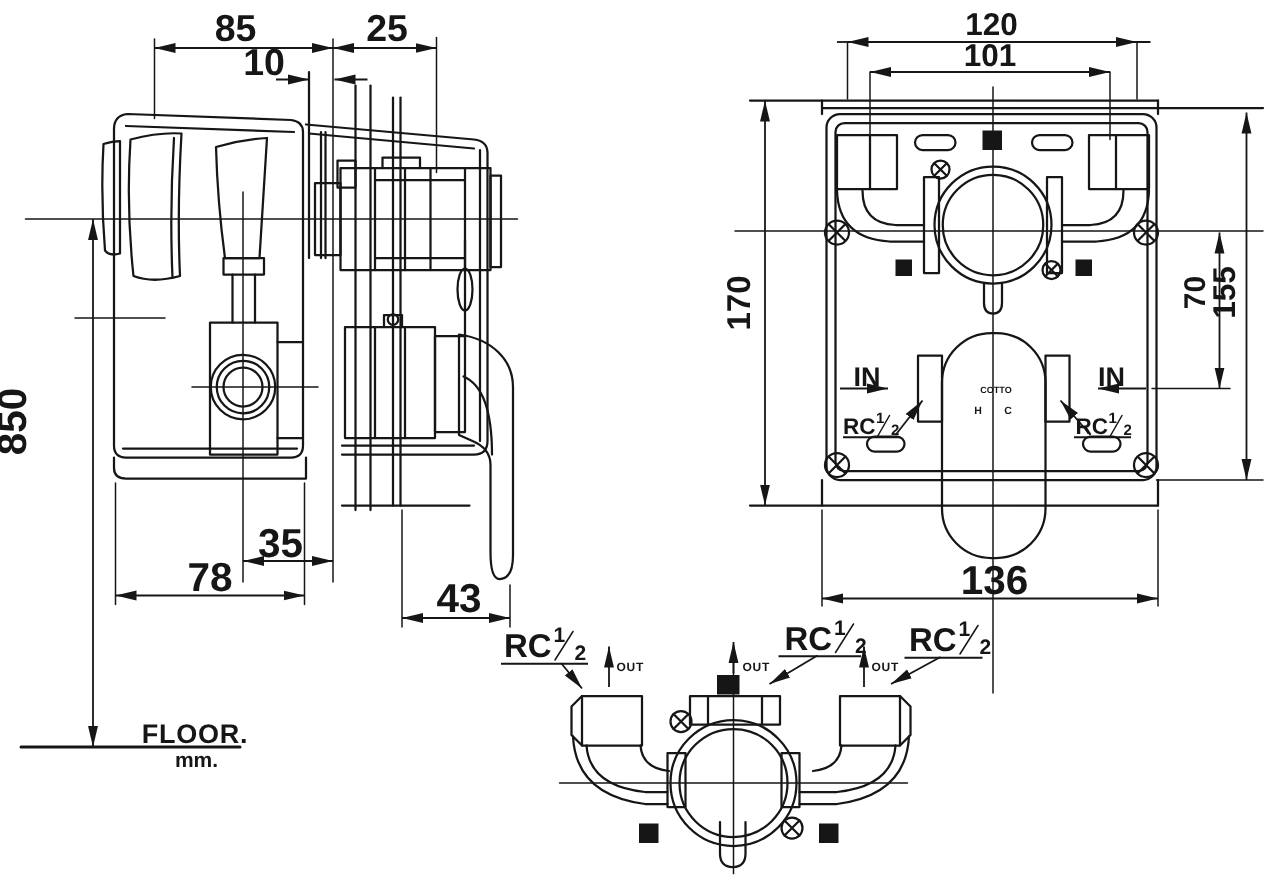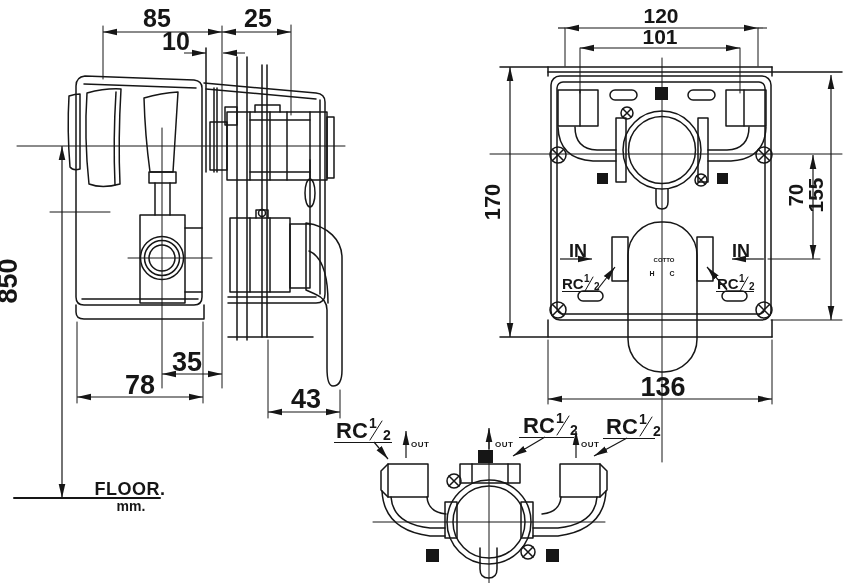--- a/index.html
+++ b/index.html
@@ -1,16 +1,16 @@
 <!DOCTYPE html>
 <html><head>
 <meta charset="utf-8">
 <style>
   html,body{margin:0;padding:0;background:#ffffff;}
-  .stage{position:relative;width:847px;height:583px;background:#ffffff;overflow:hidden;border-radius:20px;}
+  .stage{position:relative;width:847px;height:583px;background:#ffffff;overflow:hidden;}
   svg{display:block;}
   
   .p{fill:none;stroke:#161616;stroke-width:1.5;stroke-linejoin:round;stroke-linecap:round;}
   .p2{fill:none;stroke:#161616;stroke-width:2;stroke-linejoin:round;stroke-linecap:round;}
   .t{fill:none;stroke:#161616;stroke-width:1;stroke-linecap:round;}
   .d{fill:none;stroke:#161616;stroke-width:1.2;stroke-linecap:butt;}
   .f{fill:#161616;stroke:none;}
   text{font-family:"Liberation Sans","DejaVu Sans",sans-serif;font-weight:bold;fill:#161616;}
   .lbl{font-size:25px;}
   .lblB{font-size:27px;}

